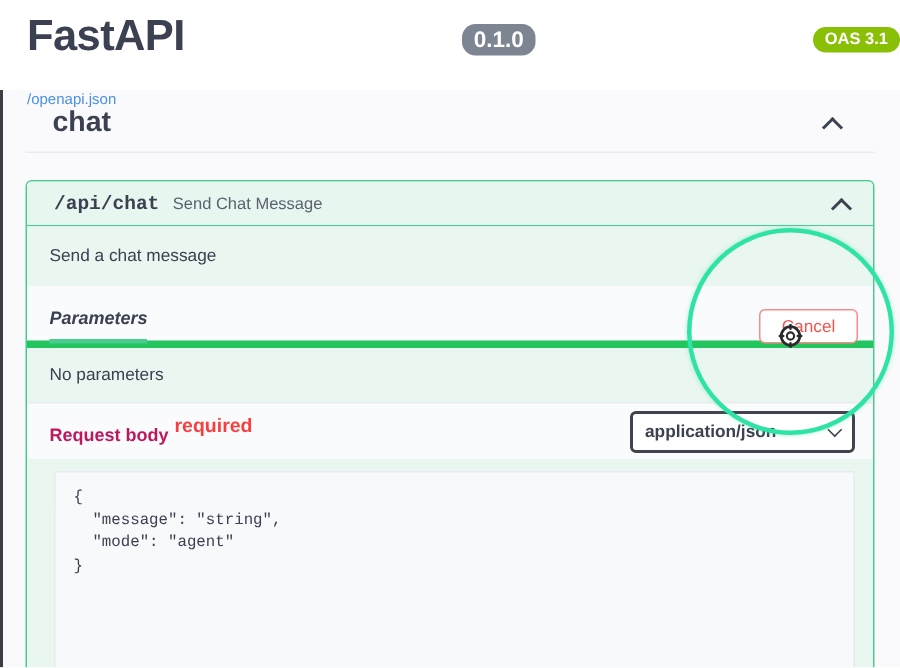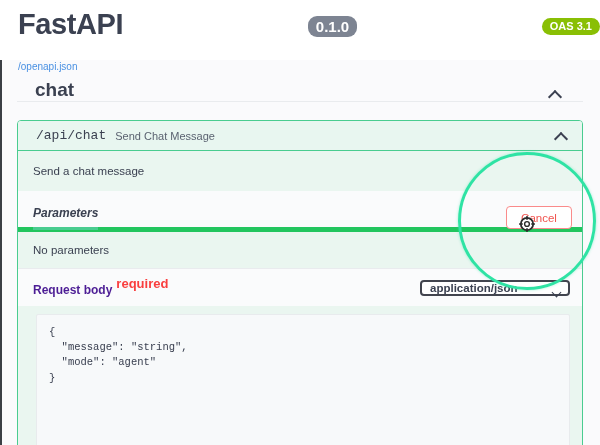--- a/index.html
+++ b/index.html
@@ -84,21 +84,21 @@
   .tag-block {
     position: absolute;
     left: 3px; top: 62px;
     width: 594px;
   }
   .tag-header {
     position: relative;
     height: 40px;
     padding: 0 20px 0 18px;
     display: flex;
-    align-items: flex-end;
+    align-items: center;
     justify-content: space-between;
     border-bottom: 1px solid #e9ebee;
     margin: 0 14px;
   }
   .tag-name {
     font-size: 19px;
     font-weight: 700;
     color: #3b4151;
   }
   .chevron {
@@ -145,21 +145,21 @@
     width: 56px;
     height: 20px;
     display: flex;
     align-items: center;
     justify-content: center;
     flex: 0 0 56px;
   }
   .op-path {
     font-family: "Liberation Mono", monospace;
     font-size: 13px;
-    font-weight: 400;
+    font-weight: 700;
     color: #3b4151;
     margin-left: 12px;
   }
   .op-summary-text {
     font-size: 11px;
     color: #5a6270;
     margin-left: 9px;
     flex: 1 1 auto;
   }
   .op-chevron { margin-right: 3px; }
@@ -199,33 +199,33 @@
     height: 38px;
     display: flex;
     align-items: center;
     justify-content: space-between;
     padding: 0 12px 0 15px;
     border-top: 1px solid #e9ebee;
   }
   .req-body-label {
     font-size: 12px;
     font-weight: 700;
-    color: #4c1d95;
+    color: #be185d;
   }
   .req-required {
     color: #f93e3e;
     font-size: 13px;
     font-weight: 700;
     vertical-align: super;
     margin-left: 4px;
   }
   .content-type-select {
     position: relative;
     width: 150px;
-    height: 16px;
+    height: 28px;
     background: #ffffff;
     border: 2px solid #41444e;
     border-radius: 4px;
     display: flex;
     align-items: center;
     padding: 0 8px;
     font-size: 11.5px;
     font-weight: 700;
     color: #3b4151;
   }

